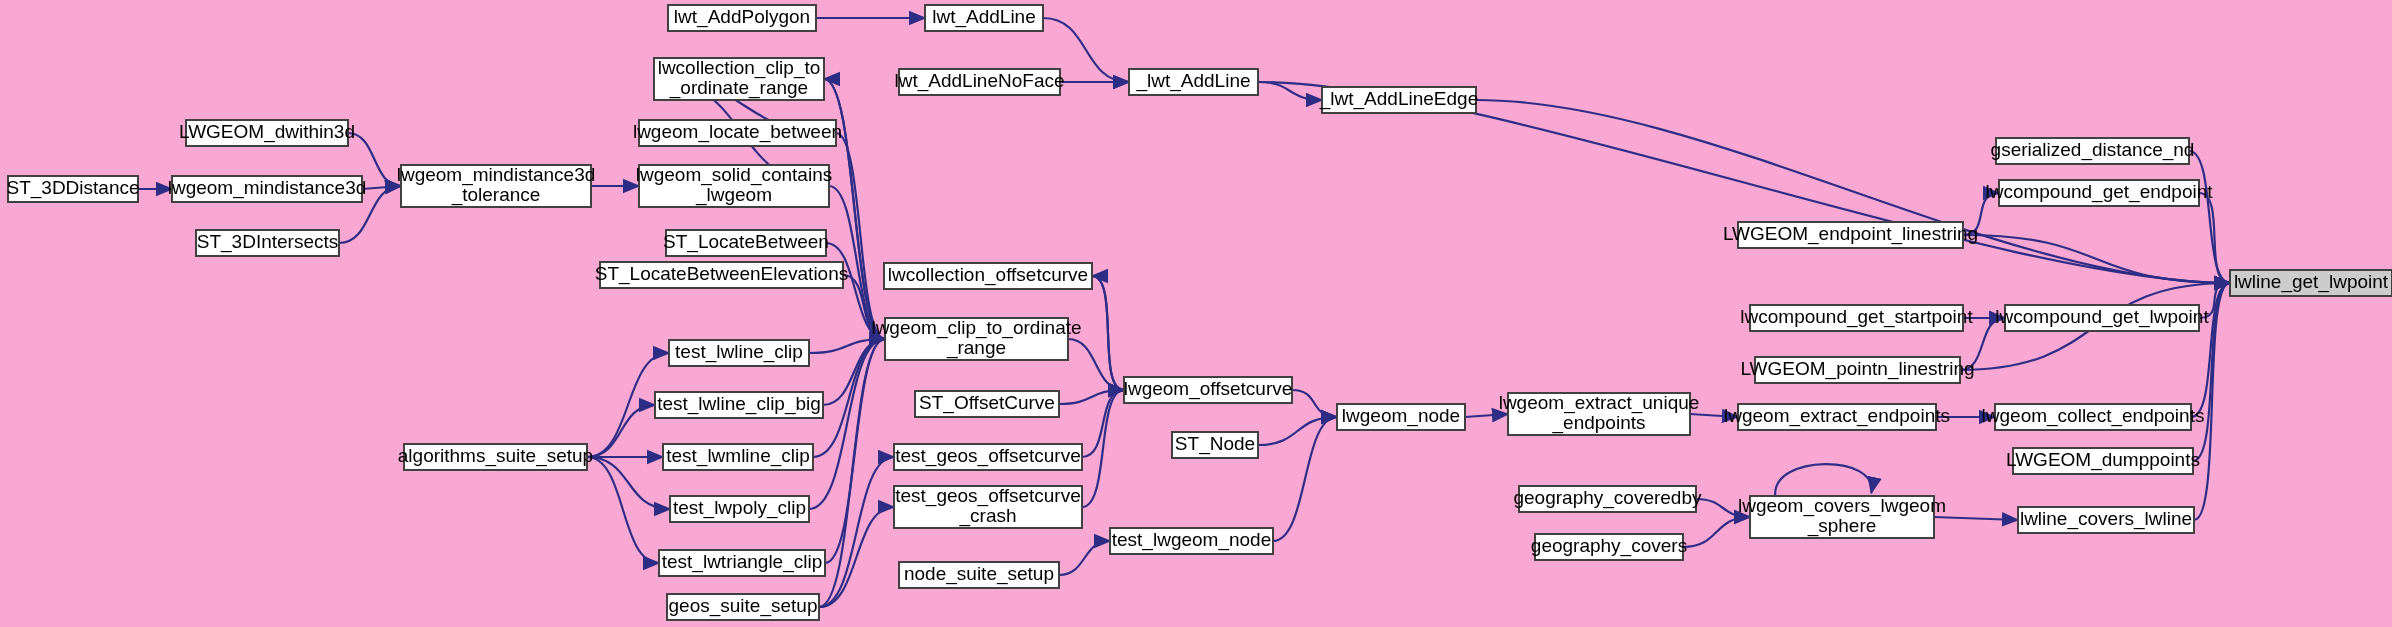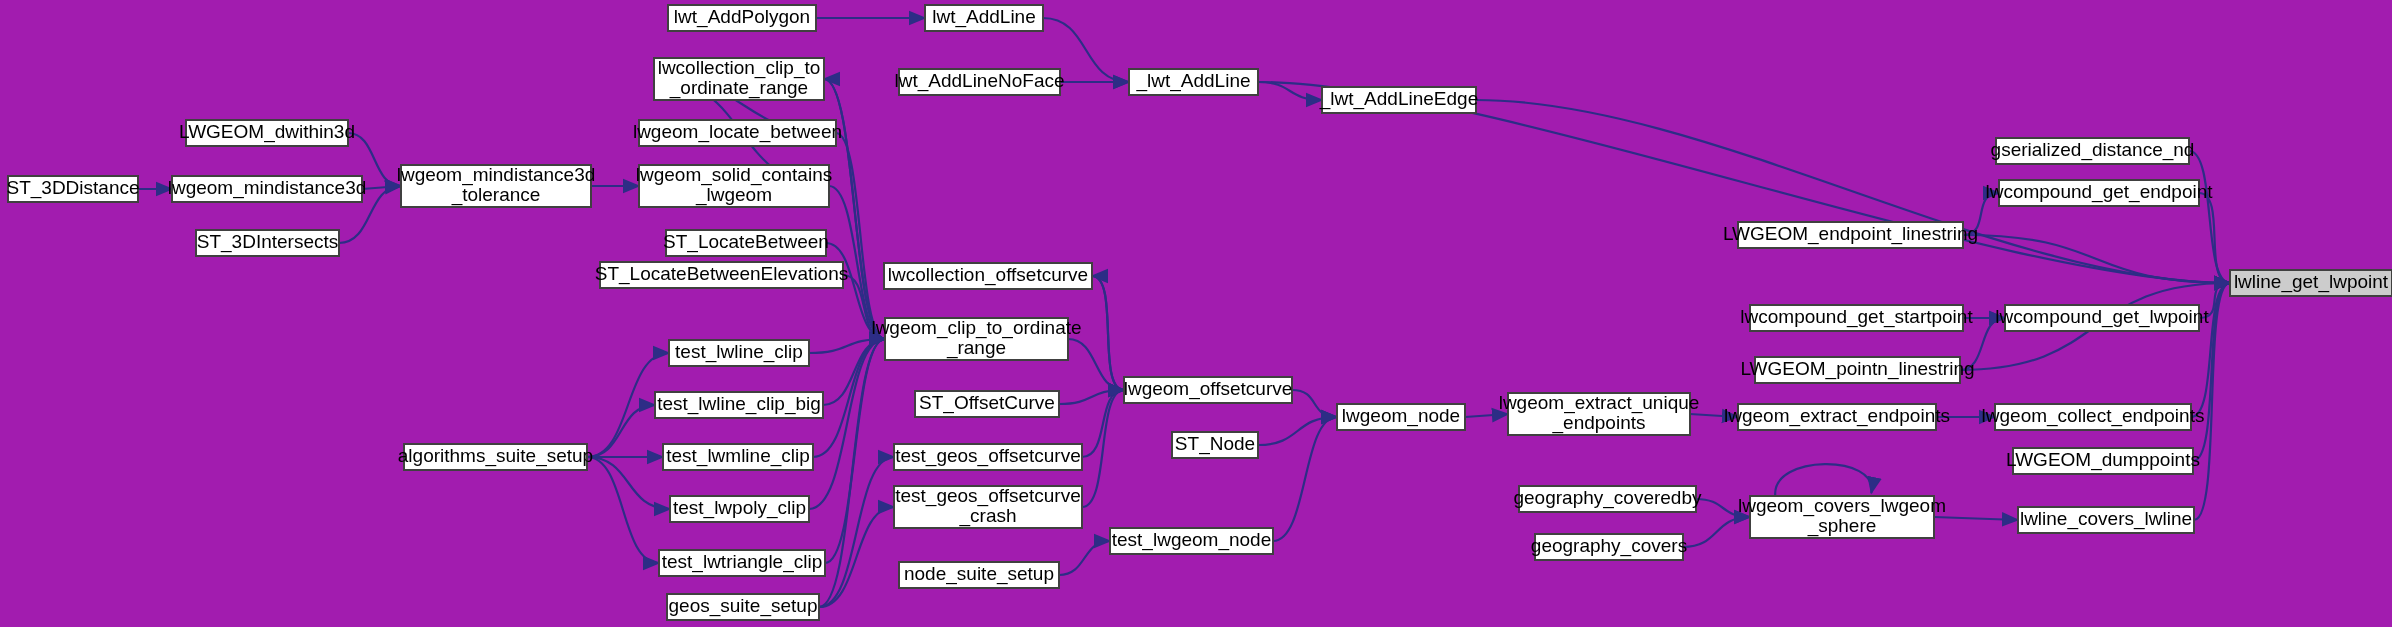--- a/index.html
+++ b/index.html
@@ -4,21 +4,21 @@
 <style>
   html, body {
     margin: 0;
     padding: 0;
     background: #ffffff;
   }
   #canvas-wrap {
     position: relative;
     width: 2392px;
     height: 627px;
-    background: #a21caf;
+    background: #f9a8d4;
     overflow: hidden;
     font-family: "Liberation Sans", "DejaVu Sans", sans-serif;
   }
   svg#graph {
     position: absolute;
     left: 0; top: 0;
     width: 2392px;
     height: 627px;
     display: block;
   }

